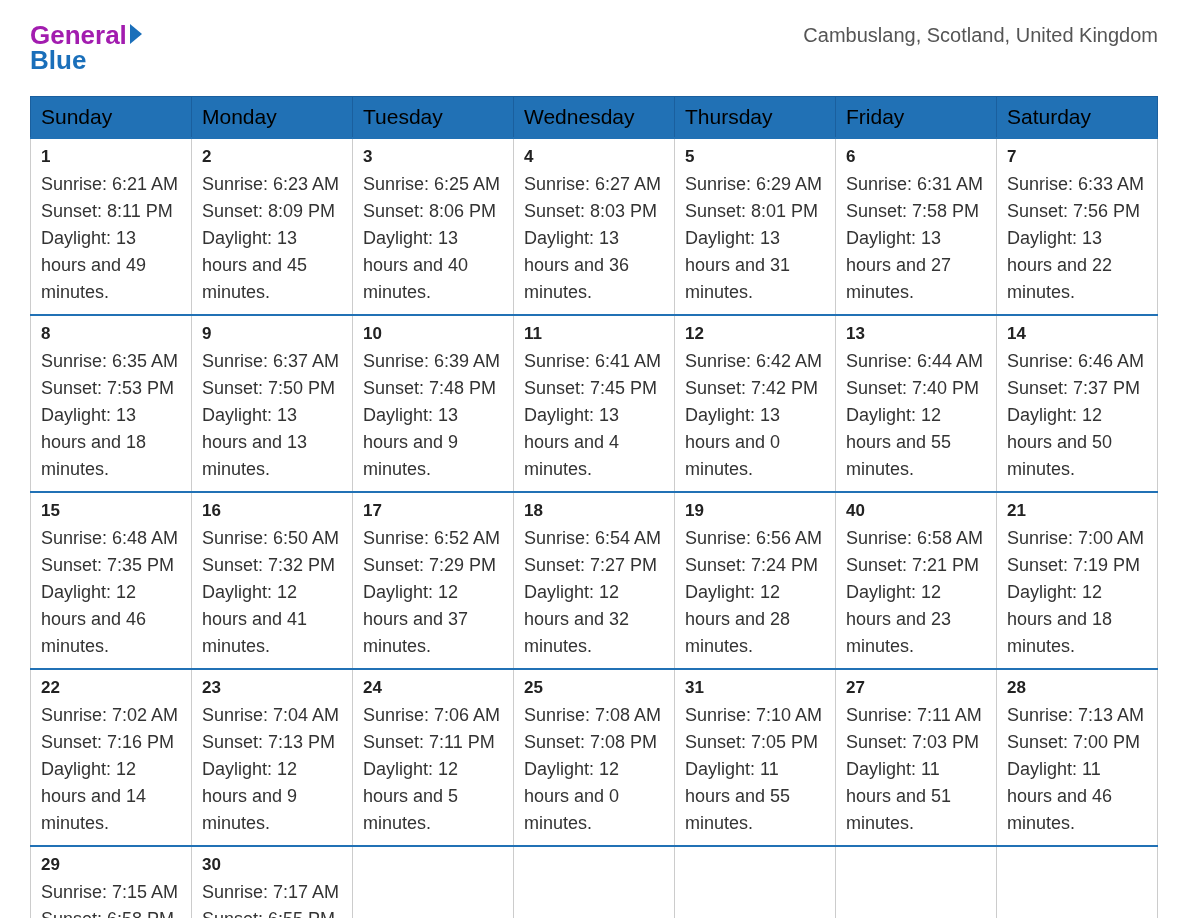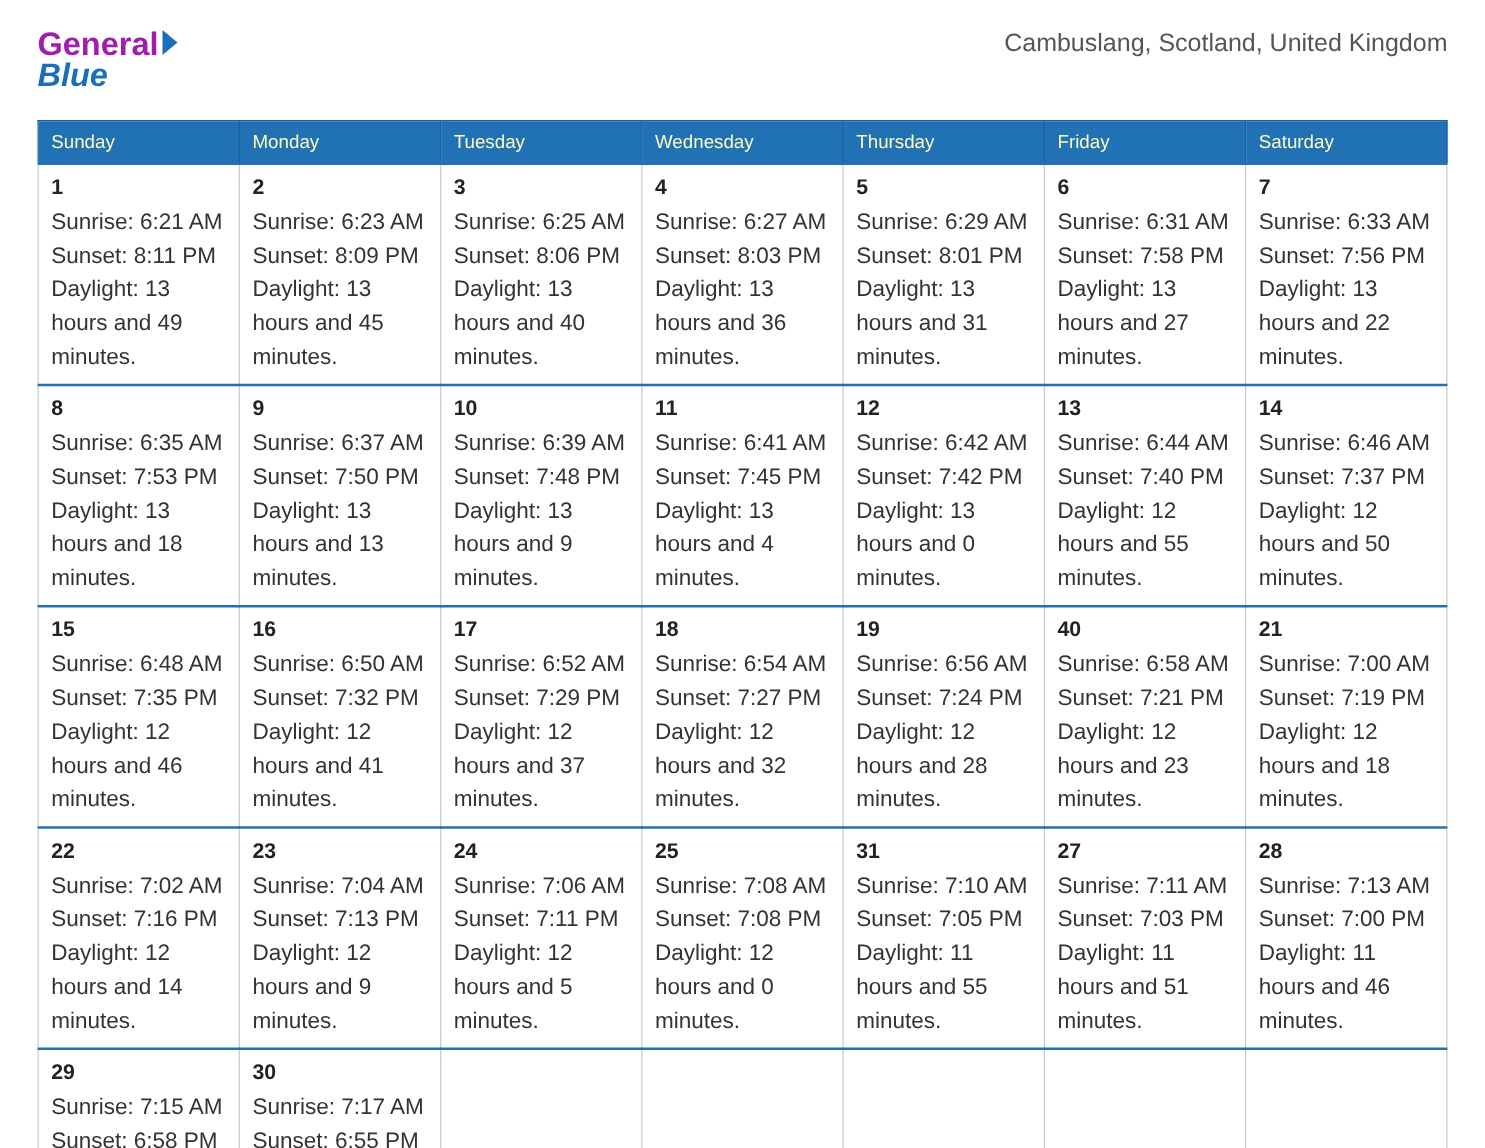--- a/index.html
+++ b/index.html
@@ -53,24 +53,24 @@
       color: #555;
       margin-top: 4px;
     }
     .calendar {
       width: 100%;
       border-collapse: collapse;
       border: 1px solid #ccc;
     }
     .calendar th {
       background-color: #2171b5;
-      color: #fef9c3;
+      color: #000000;
       padding: 8px 10px;
       text-align: left;
-      font-size: 15px;
+      font-size: 21px;
       font-weight: normal;
       border: 1px solid #1a5f9e;
     }
     .calendar td {
       vertical-align: top;
       padding: 8px 10px;
       border: 1px solid #ccc;
       width: calc(100% / 7);
       min-height: 100px;
     }
@@ -102,21 +102,21 @@
 </head>
 <body>
 
 <div class="header">
   <div class="logo">
     <div class="logo-text">
       <span class="logo-general">General</span>
       <span class="logo-arrow"></span>
       <br>
     </div>
-    <div style="margin-top:-6px;font-style:italic;">
+    <div style="margin-top:-6px;">
       <span class="logo-blue" style="font-size:26px;font-weight:bold;">Blue</span>
     </div>
   </div>
   <div class="title-area">
     <div class="location-subtitle">Cambuslang, Scotland, United Kingdom</div>
   </div>
 </div>
 
 <table class="calendar">
   <thead>

